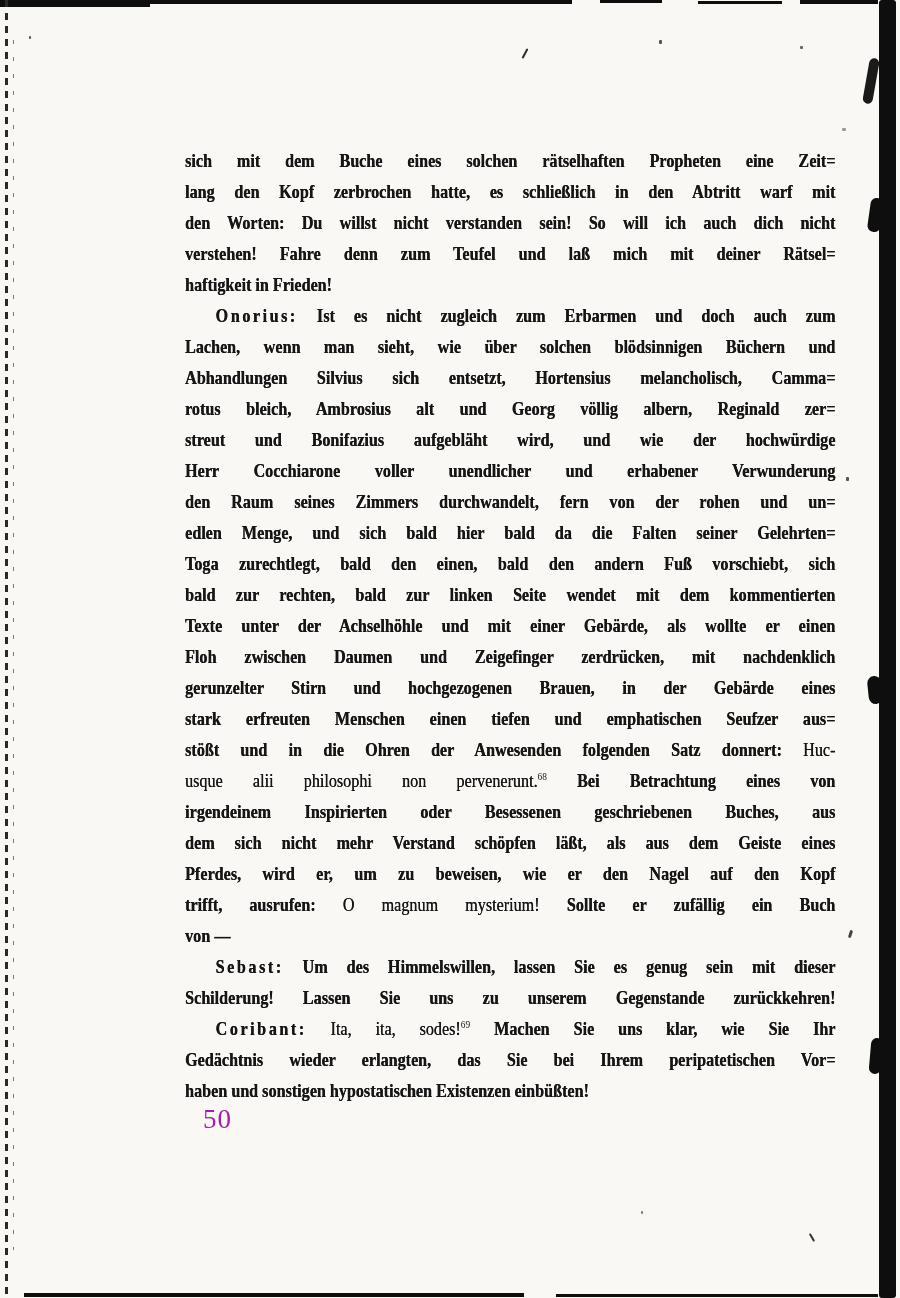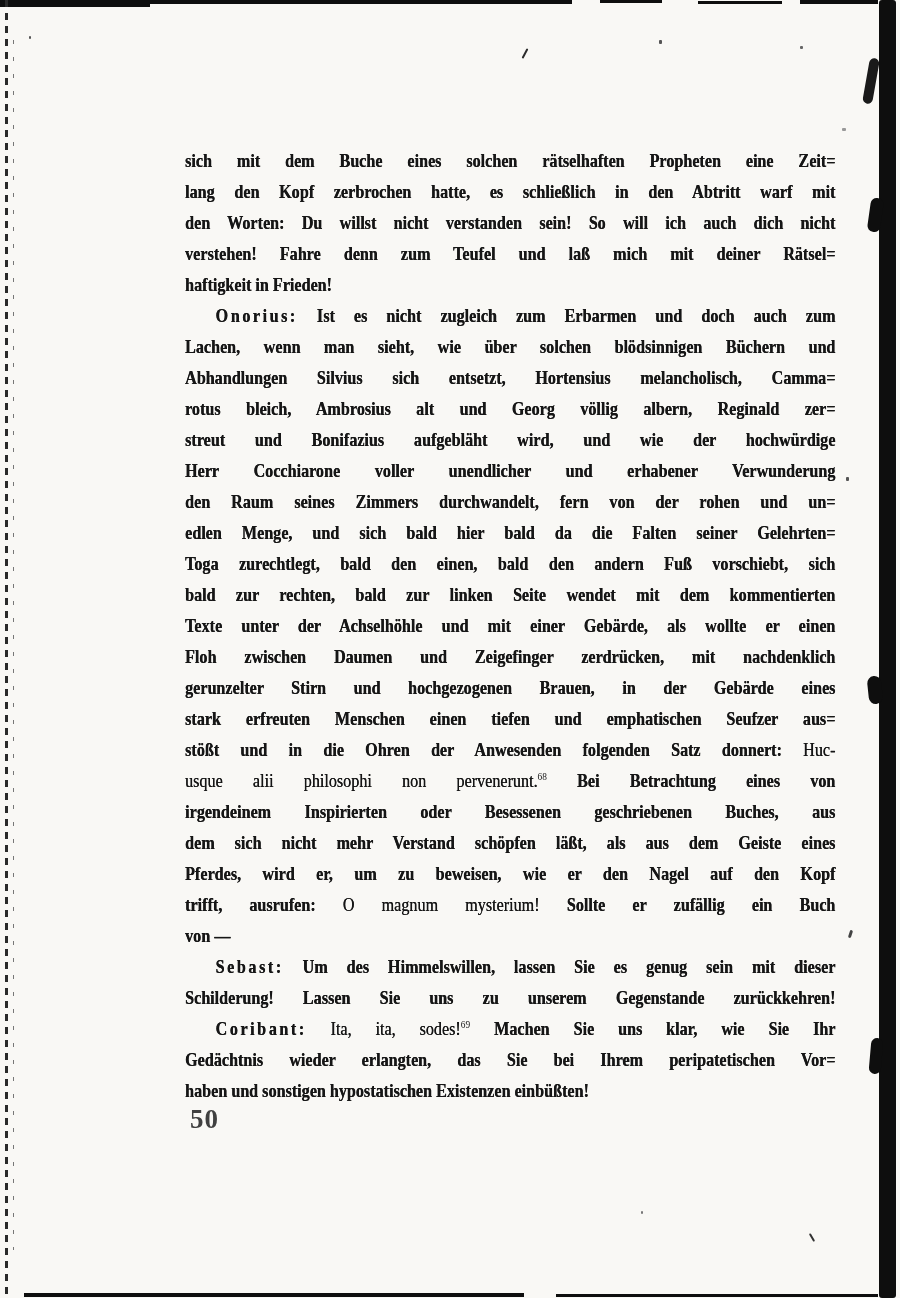--- a/index.html
+++ b/index.html
@@ -26,22 +26,22 @@
     text-shadow:0.3px 0 0 currentColor;
     overflow:visible;
   }
   .line.just{text-align-last:justify;}
   .line.indent{padding-left:36px;}
   .seg-speaker{letter-spacing:3px;}
   .seg-antiqua{font-weight:normal;text-shadow:0.2px 0 0 currentColor;}
   .seg-sup{font-weight:normal;font-size:11px;position:relative;top:-7px;text-shadow:none;}
   
   .page-number{
-    position:absolute;left:190px;top:1104px;
-    font-weight:bold;font-size:27px;color:#404040;
+    position:absolute;left:203px;top:1104px;
+    font-weight:normal;font-size:27px;color:#a21caf;
     letter-spacing:1px;
   }
   
   .art{position:absolute;background:#0e0e0e;}
   .edge-top-1{left:0;top:0;width:150px;height:7px;}
   .edge-top-2{left:148px;top:0;width:424px;height:4px;}
   .edge-top-3{left:600px;top:0;width:62px;height:3px;}
   .edge-top-4{left:698px;top:1px;width:84px;height:3px;}
   .edge-top-5{left:800px;top:0;width:78px;height:4px;}
   .edge-right{left:879px;top:0;width:17px;height:1298px;border-radius:3px;}

